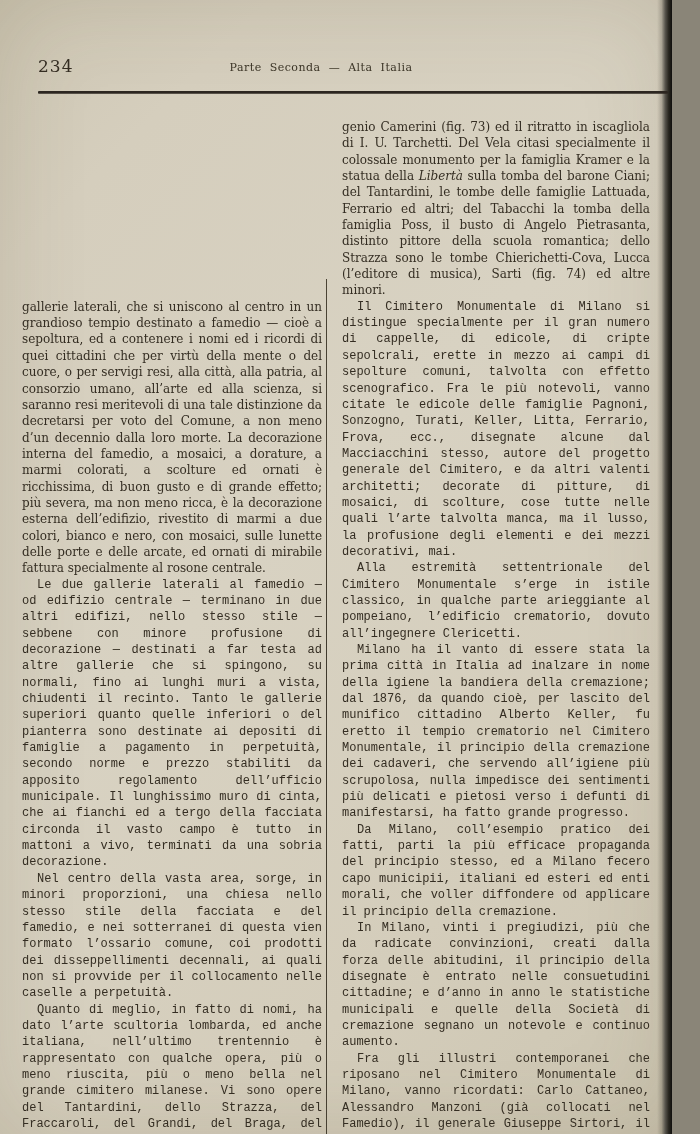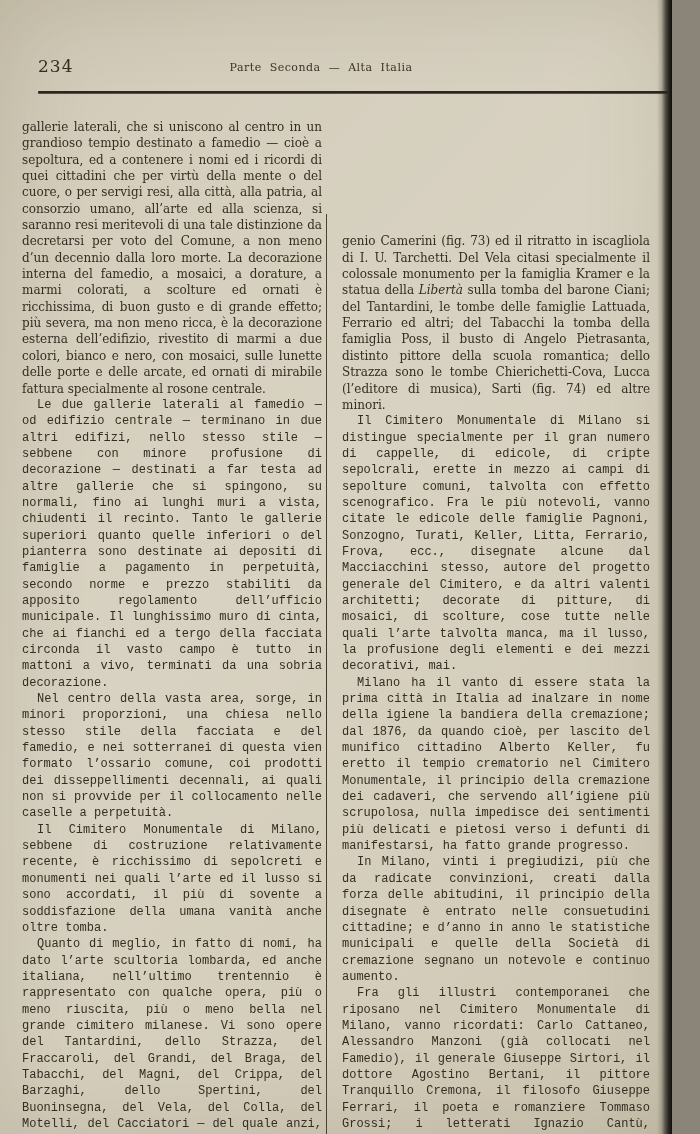--- a/index.html
+++ b/index.html
@@ -67,25 +67,26 @@
 
   <div class="pagenum">234</div>
   <div class="running-title">Parte Seconda — Alta Italia</div>
   <div class="rule"></div>
 
   <div class="columns">
     <div class="col col-left" id="col-left">
         <p class="para">gallerie laterali, che si uniscono al centro in un grandioso tempio destinato a famedio — cioè a sepoltura, ed a contenere i nomi ed i ricordi di quei cittadini che per virtù della mente o del cuore, o per servigi resi, alla città, alla patria, al consorzio umano, all’arte ed alla scienza, si saranno resi meritevoli di una tale distinzione da decretarsi per voto del Comune, a non meno d’un decennio dalla loro morte. La decorazione interna del famedio, a mosaici, a dorature, a marmi colorati, a scolture ed ornati è ricchissima, di buon gusto e di grande effetto; più severa, ma non meno ricca, è la decorazione esterna dell’edifizio, rivestito di marmi a due colori, bianco e nero, con mosaici, sulle lunette delle porte e delle arcate, ed ornati di mirabile fattura specialmente al rosone centrale.</p>
         <p class="para ind">Le due gallerie laterali al famedio — od edifizio centrale — terminano in due altri edifizi, nello stesso stile — sebbene con minore profusione di decorazione — destinati a far testa ad altre gallerie che si spingono, su normali, fino ai lunghi muri a vista, chiudenti il recinto. Tanto le gallerie superiori quanto quelle inferiori o del pianterra sono destinate ai depositi di famiglie a pagamento in perpetuità, secondo norme e prezzo stabiliti da apposito regolamento dell’ufficio municipale. Il lunghissimo muro di cinta, che ai fianchi ed a tergo della facciata circonda il vasto campo è tutto in mattoni a vivo, terminati da una sobria decorazione.</p>
         <p class="para ind">Nel centro della vasta area, sorge, in minori proporzioni, una chiesa nello stesso stile della facciata e del famedio, e nei sotterranei di questa vien formato l’ossario comune, coi prodotti dei disseppellimenti decennali, ai quali non si provvide per il collocamento nelle caselle a perpetuità.</p>
-        <p class="para ind">Il Cimitero Monumentale di Milano, sebbene di costruzione relativamente recente, è ricchissimo di sepolcreti e monumenti nei quali l’arte ed il lusso si sono accordati, il più di sovente a soddisfazione della umana vanità anche oltre tomba.</p>
         <p class="para ind">Quanto di meglio, in fatto di nomi, ha dato l’arte scultoria lombarda, ed anche italiana, nell’ultimo trentennio è rappresentato con qualche opera, più o meno riuscita, più o meno bella nel grande cimitero milanese. Vi sono opere del Tantardini, dello Strazza, del Fraccaroli, del Grandi, del Braga, del Tabacchi, del Magni, del Crippa, del Barzaghi, dello Spertini, del Buoninsegna, del Vela, del Colla, del Motelli, del Cacciatori — del quale anzi, la statua della <i>Pietà</i> da lui scolpita per il proprio sepolcro, dietro all’ossario, si ritiene fra i capolavori della moderna scoltura italiana — e di tanti altri.</p>
       </div>
     <div class="divider"></div>
     <div class="col col-right" id="col-right">
         <p class="para">genio Camerini (fig. 73) ed il ritratto in iscagliola di I. U. Tarchetti. Del Vela citasi specialmente il colossale monumento per la famiglia Kramer e la statua della <i>Libertà</i> sulla tomba del barone Ciani; del Tantardini, le tombe delle famiglie Lattuada, Ferrario ed altri; del Tabacchi la tomba della famiglia Poss, il busto di Angelo Pietrasanta, distinto pittore della scuola romantica; dello Strazza sono le tombe Chierichetti-Cova, Lucca (l’editore di musica), Sarti (fig. 74) ed altre minori.</p>
         <p class="para ind">Il Cimitero Monumentale di Milano si distingue specialmente per il gran numero di cappelle, di edicole, di cripte sepolcrali, erette in mezzo ai campi di sepolture comuni, talvolta con effetto scenografico. Fra le più notevoli, vanno citate le edicole delle famiglie Pagnoni, Sonzogno, Turati, Keller, Litta, Ferrario, Frova, ecc., disegnate alcune dal Macciacchini stesso, autore del progetto generale del Cimitero, e da altri valenti architetti; decorate di pitture, di mosaici, di scolture, cose tutte nelle quali l’arte talvolta manca, ma il lusso, la profusione degli elementi e dei mezzi decorativi, mai.</p>
+        <p class="para ind">Alla estremità settentrionale del Cimitero Monumentale s’erge in istile classico, in qualche parte arieggiante al pompeiano, l’edificio crematorio, dovuto all’ingegnere Clericetti.</p>
         <p class="para ind">Milano ha il vanto di essere stata la prima città in Italia ad inalzare in nome della igiene la bandiera della cremazione; dal 1876, da quando cioè, per lascito del munifico cittadino Alberto Keller, fu eretto il tempio crematorio nel Cimitero Monumentale, il principio della cremazione dei cadaveri, che servendo all’igiene più scrupolosa, nulla impedisce dei sentimenti più delicati e pietosi verso i defunti di manifestarsi, ha fatto grande progresso.</p>
+        <p class="para ind">Da Milano, coll’esempio pratico dei fatti, parti la più efficace propaganda del principio stesso, ed a Milano fecero capo municipii, italiani ed esteri ed enti morali, che voller diffondere od applicare il principio della cremazione.</p>
         <p class="para ind">In Milano, vinti i pregiudizi, più che da radicate convinzioni, creati dalla forza delle abitudini, il principio della disegnate è entrato nelle consuetudini cittadine; e d’anno in anno le statistiche municipali e quelle della Società di cremazione segnano un notevole e continuo aumento.</p>
         <p class="para ind">Fra gli illustri contemporanei che riposano nel Cimitero Monumentale di Milano, vanno ricordati: Carlo Cattaneo, Alessandro Manzoni (già collocati nel Famedio), il generale Giuseppe Sirtori, il dottore Agostino Bertani, il pittore Tranquillo Cremona, il filosofo Giuseppe Ferrari, il poeta e romanziere Tommaso Grossi; i letterati Ignazio Cantù, Francesco Ambrosoli, Ugo Tarchetti, Giuseppe Rovani, Giulio Uberti, Eugenio Camerini, Francesco Maria Piave, il musicista Amilcare Ponchielli, ecc.</p>
       </div>
   </div>
 </div>
 
 </body></html>

